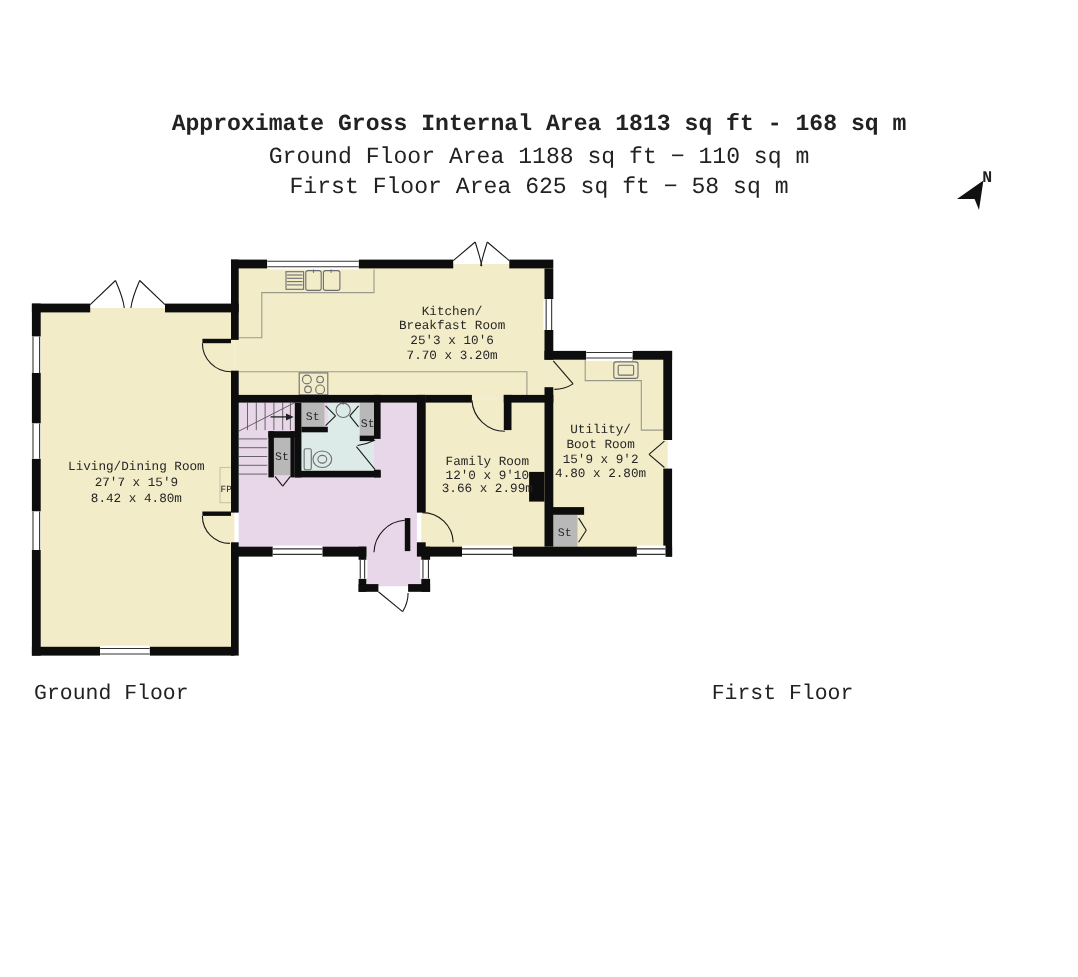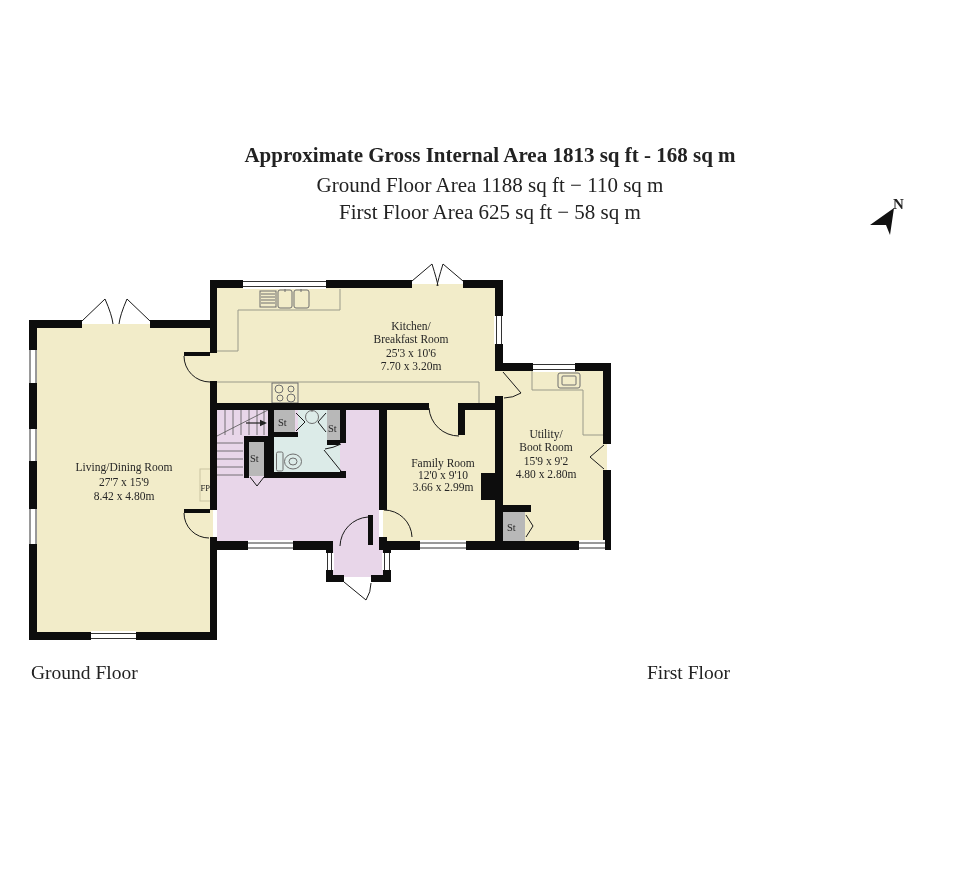--- a/index.html
+++ b/index.html
@@ -1,16 +1,16 @@
 <!DOCTYPE html>
 <html><head>
 <meta charset="utf-8">
 <style>
   html,body{margin:0;padding:0;background:#fff;}
-  .page{position:relative;width:980px;height:652px;font-family:Liberation Serif, serif;margin-top:44px;}
+  .page{position:relative;width:980px;height:652px;font-family:Liberation Mono, monospace;}
   svg{position:absolute;left:0;top:0;}
   text{fill:#222222;}
   .rm{font-size:11.5px;fill:#262626;}
   .st{font-size:10.5px;fill:#262626;}
   .wall{fill:#0d0d0d;}
   .win{fill:#ffffff;}
   .fx{fill:none;stroke:#6e6e6e;stroke-width:1;}
   .ct{fill:none;stroke:#9a9a8a;stroke-width:1;}
   .dr{fill:none;stroke:#1a1a1a;stroke-width:1;}
 </style>

